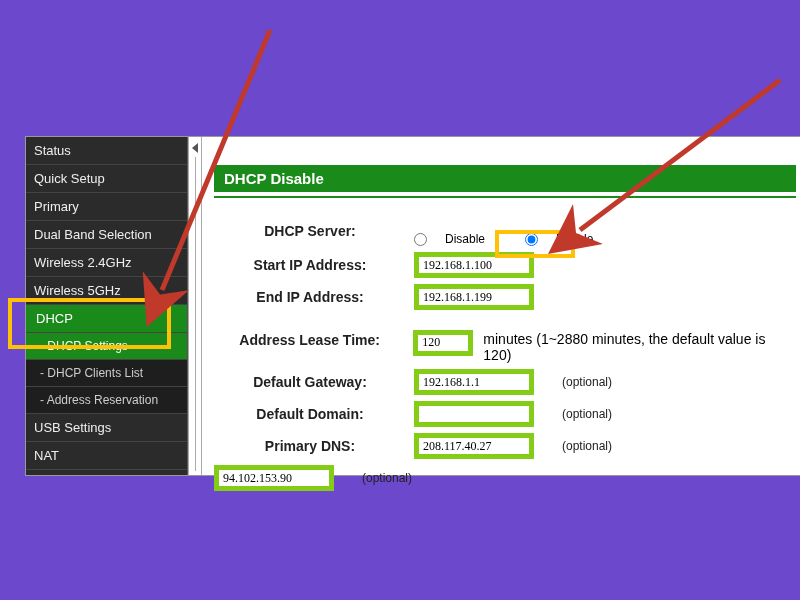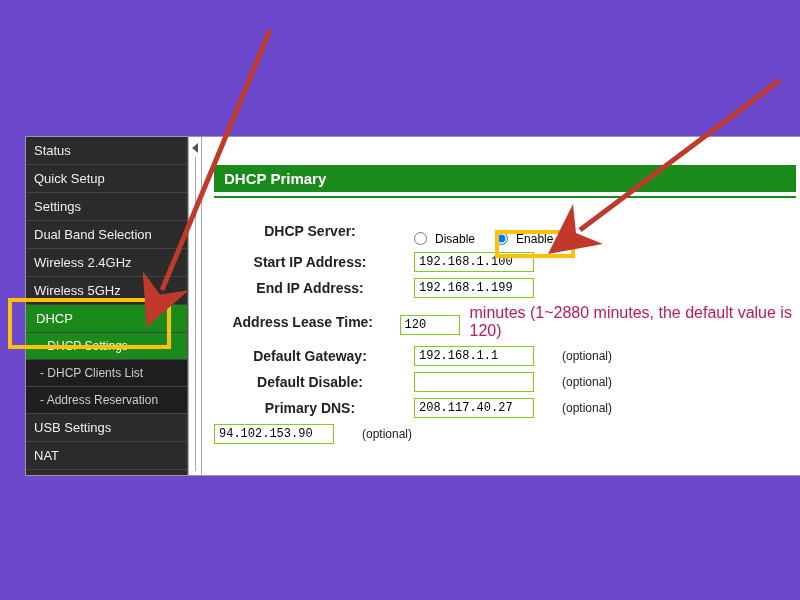--- a/index.html
+++ b/index.html
@@ -98,29 +98,29 @@
       color: #222;
     }
     .form-field {
       display: flex;
       align-items: center;
       gap: 4px;
     }
     .txt {
       width: 120px;
       height: 20px;
-      border: 1px solid #84cc16;
+      border: 5px solid #84cc16;
       padding: 8px 4px;
       font-size: 12px;
-      font-family: Liberation Mono, monospace;
+      font-family: Liberation Serif, serif;
     }
     .txt-sm { width: 60px; margin-top: 6px; }
-    .radio-group { display: flex; align-items: flex-start; gap: 8px; margin-top: 16px; }
+    .radio-group { display: flex; align-items: flex-end; gap: 18px; margin-top: 16px; }
     .radio-group label { font-size: 12px; }
-    .hint { font-size: 16px; color: #be185d; margin-left: 6px; }
+    .hint { font-size: 14px; color: #000000; margin-left: 6px; margin-top: 15px; }
     .optional { font-size: 12px; color: #222; margin-left: 24px; }
 
     
     .hl-yellow {
       position: absolute;
       border: 4px solid #ffc107;
       pointer-events: none;
     }
 
     
@@ -131,40 +131,40 @@
       pointer-events: none;
     }
   </style>
 </head>
 <body>
 
 <div class="window">
   <div class="sidebar">
     <div class="side-item">Status</div>
     <div class="side-item">Quick Setup</div>
-    <div class="side-item">Settings</div>
+    <div class="side-item">Primary</div>
     <div class="side-item">Dual Band Selection</div>
     <div class="side-item">Wireless 2.4GHz</div>
     <div class="side-item">Wireless 5GHz</div>
     <div class="side-item active">DHCP</div>
     <div class="side-sub active">- DHCP Settings</div>
     <div class="side-sub">- DHCP Clients List</div>
     <div class="side-sub">- Address Reservation</div>
     <div class="side-item">USB Settings</div>
     <div class="side-item">NAT</div>
 
   </div>
 
   <div class="divider-v">
     <span class="arr"></span>
     <span class="line"></span>
   </div>
 
   <div class="content">
-    <div class="title-bar">DHCP Primary</div>
+    <div class="title-bar">DHCP Disable</div>
     <div class="hr-green"></div>
 
     <div class="form-row">
       <div class="form-label">DHCP Server:</div>
       <div class="form-field radio-group">
         <input type="radio" name="dhcp" style="">
         <label>Disable</label>
         <span style="width:4px"></span>
         <input type="radio" name="dhcp" checked="" style="">
         <label>Enable</label>
@@ -195,21 +195,21 @@
 
     <div class="form-row">
       <div class="form-label">Default Gateway:</div>
       <div class="form-field">
         <input class="txt" value="192.168.1.1" style="">
         <span class="optional">(optional)</span>
       </div>
     </div>
 
     <div class="form-row">
-      <div class="form-label">Default Disable:</div>
+      <div class="form-label">Default Domain:</div>
       <div class="form-field">
         <input class="txt" value="" style="">
         <span class="optional">(optional)</span>
       </div>
     </div>
 
     <div class="form-row">
       <div class="form-label">Primary DNS:</div>
       <div class="form-field">
         <input class="txt" value="208.117.40.27" style="">

